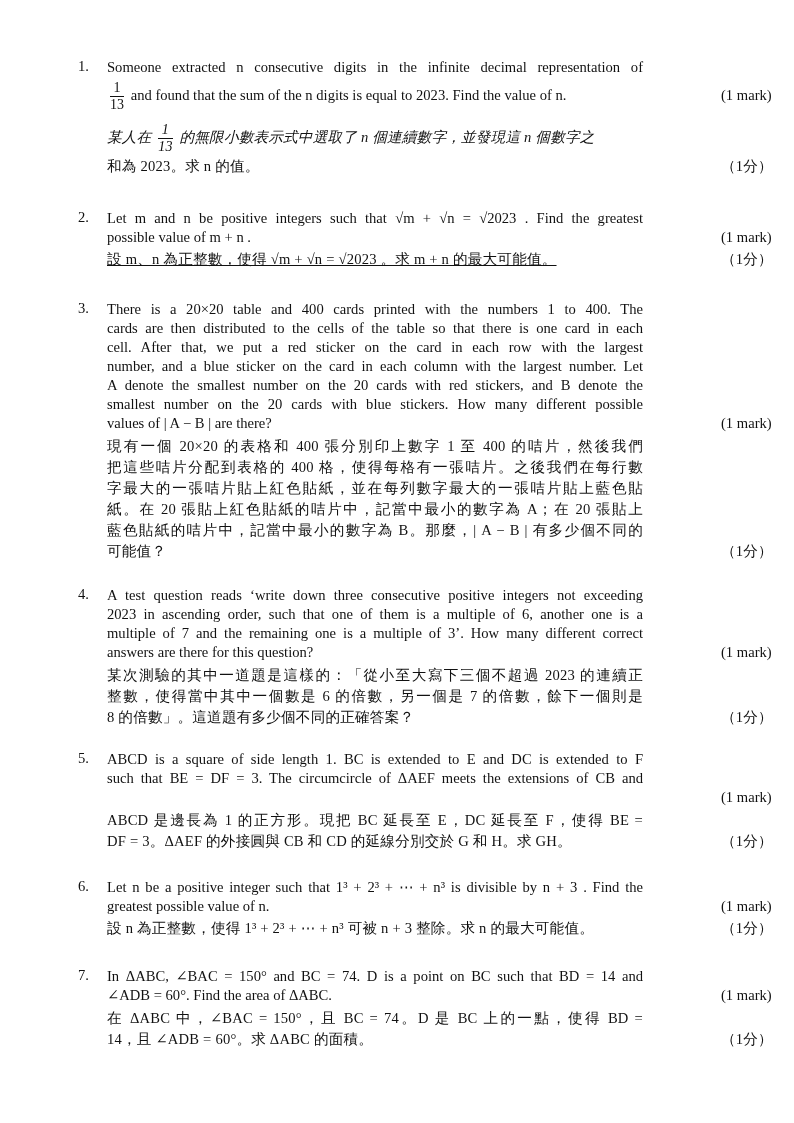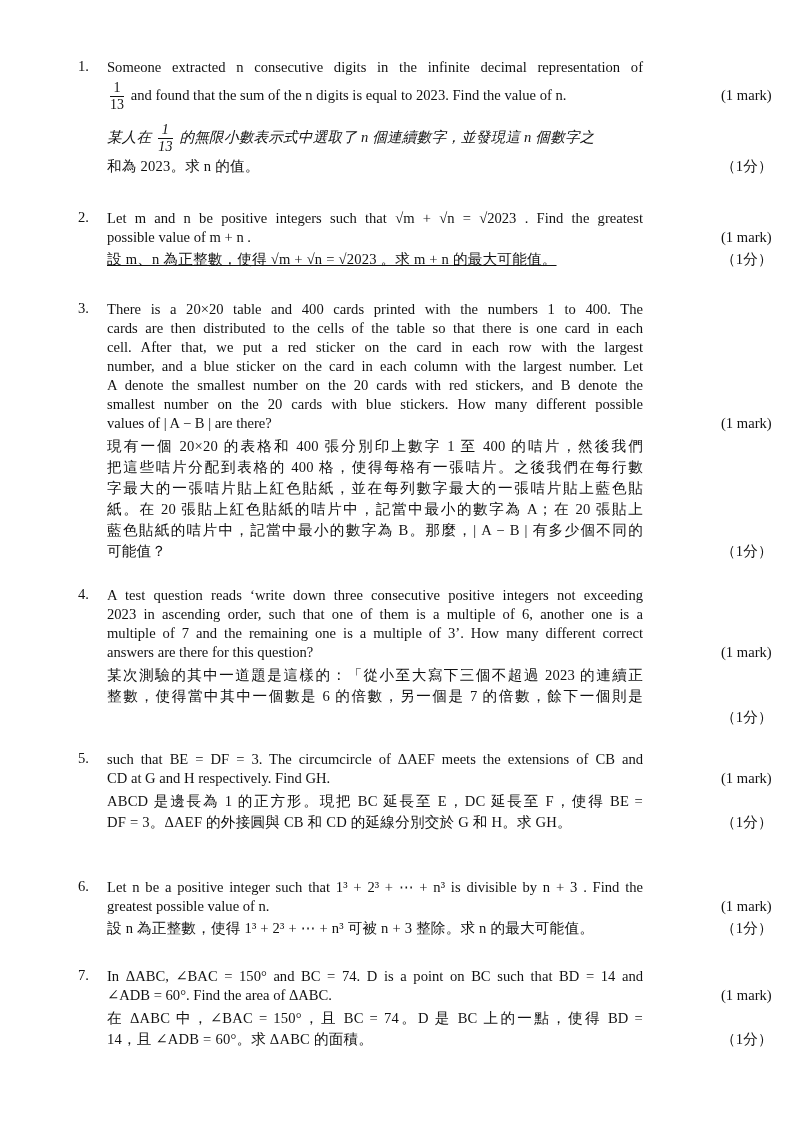--- a/index.html
+++ b/index.html
@@ -93,32 +93,33 @@
       <div class="line just">2023 in ascending order, such that one of them is a multiple of 6, another one is a</div>
       <div class="line just">multiple of 7 and the remaining one is a multiple of 3’. How many different correct</div>
       <div class="line">
         <span>answers are there for this question?</span>
         <span class="mark" style="top:0;">(1 mark)</span>
       </div>
       <div style="margin-top:3px;">
         <div class="line zh just" style="height:21px;line-height:21px;">某次測驗的其中一道題是這樣的：「從小至大寫下三個不超過 2023 的連續正</div>
         <div class="line zh just" style="height:21px;line-height:21px;">整數，使得當中其中一個數是 6 的倍數，另一個是 7 的倍數，餘下一個則是</div>
         <div class="line zh" style="height:21px;line-height:21px;">
+          <span>8 的倍數」。這道題有多少個不同的正確答案？</span>
           <span class="mark" style="top:0;">（1分）</span>
         </div>
       </div>
     </div>
   </div>
 
   <div class="q" style="top:750px;">
     <div class="num">5.</div>
     <div class="body">
+      <div class="line just" style="font-style:normal;">ABCD is a square of side length 1. BC is extended to E and DC is extended to F</div>
       <div class="line just">such that BE = DF = 3. The circumcircle of ΔAEF meets the extensions of CB and</div>
       <div class="line">
-        <span>CD at G and H respectively. Find GH.</span>
         <span class="mark" style="top:0;">(1 mark)</span>
       </div>
       <div style="margin-top:3px;">
         <div class="line zh just" style="height:21px;line-height:21px;">ABCD 是邊長為 1 的正方形。現把 BC 延長至 E，DC 延長至 F，使得 BE =</div>
         <div class="line zh" style="height:21px;line-height:21px;">
           <span>DF = 3。ΔAEF 的外接圓與 CB 和 CD 的延線分別交於 G 和 H。求 GH。</span>
           <span class="mark" style="top:0;">（1分）</span>
         </div>
       </div>
     </div>

